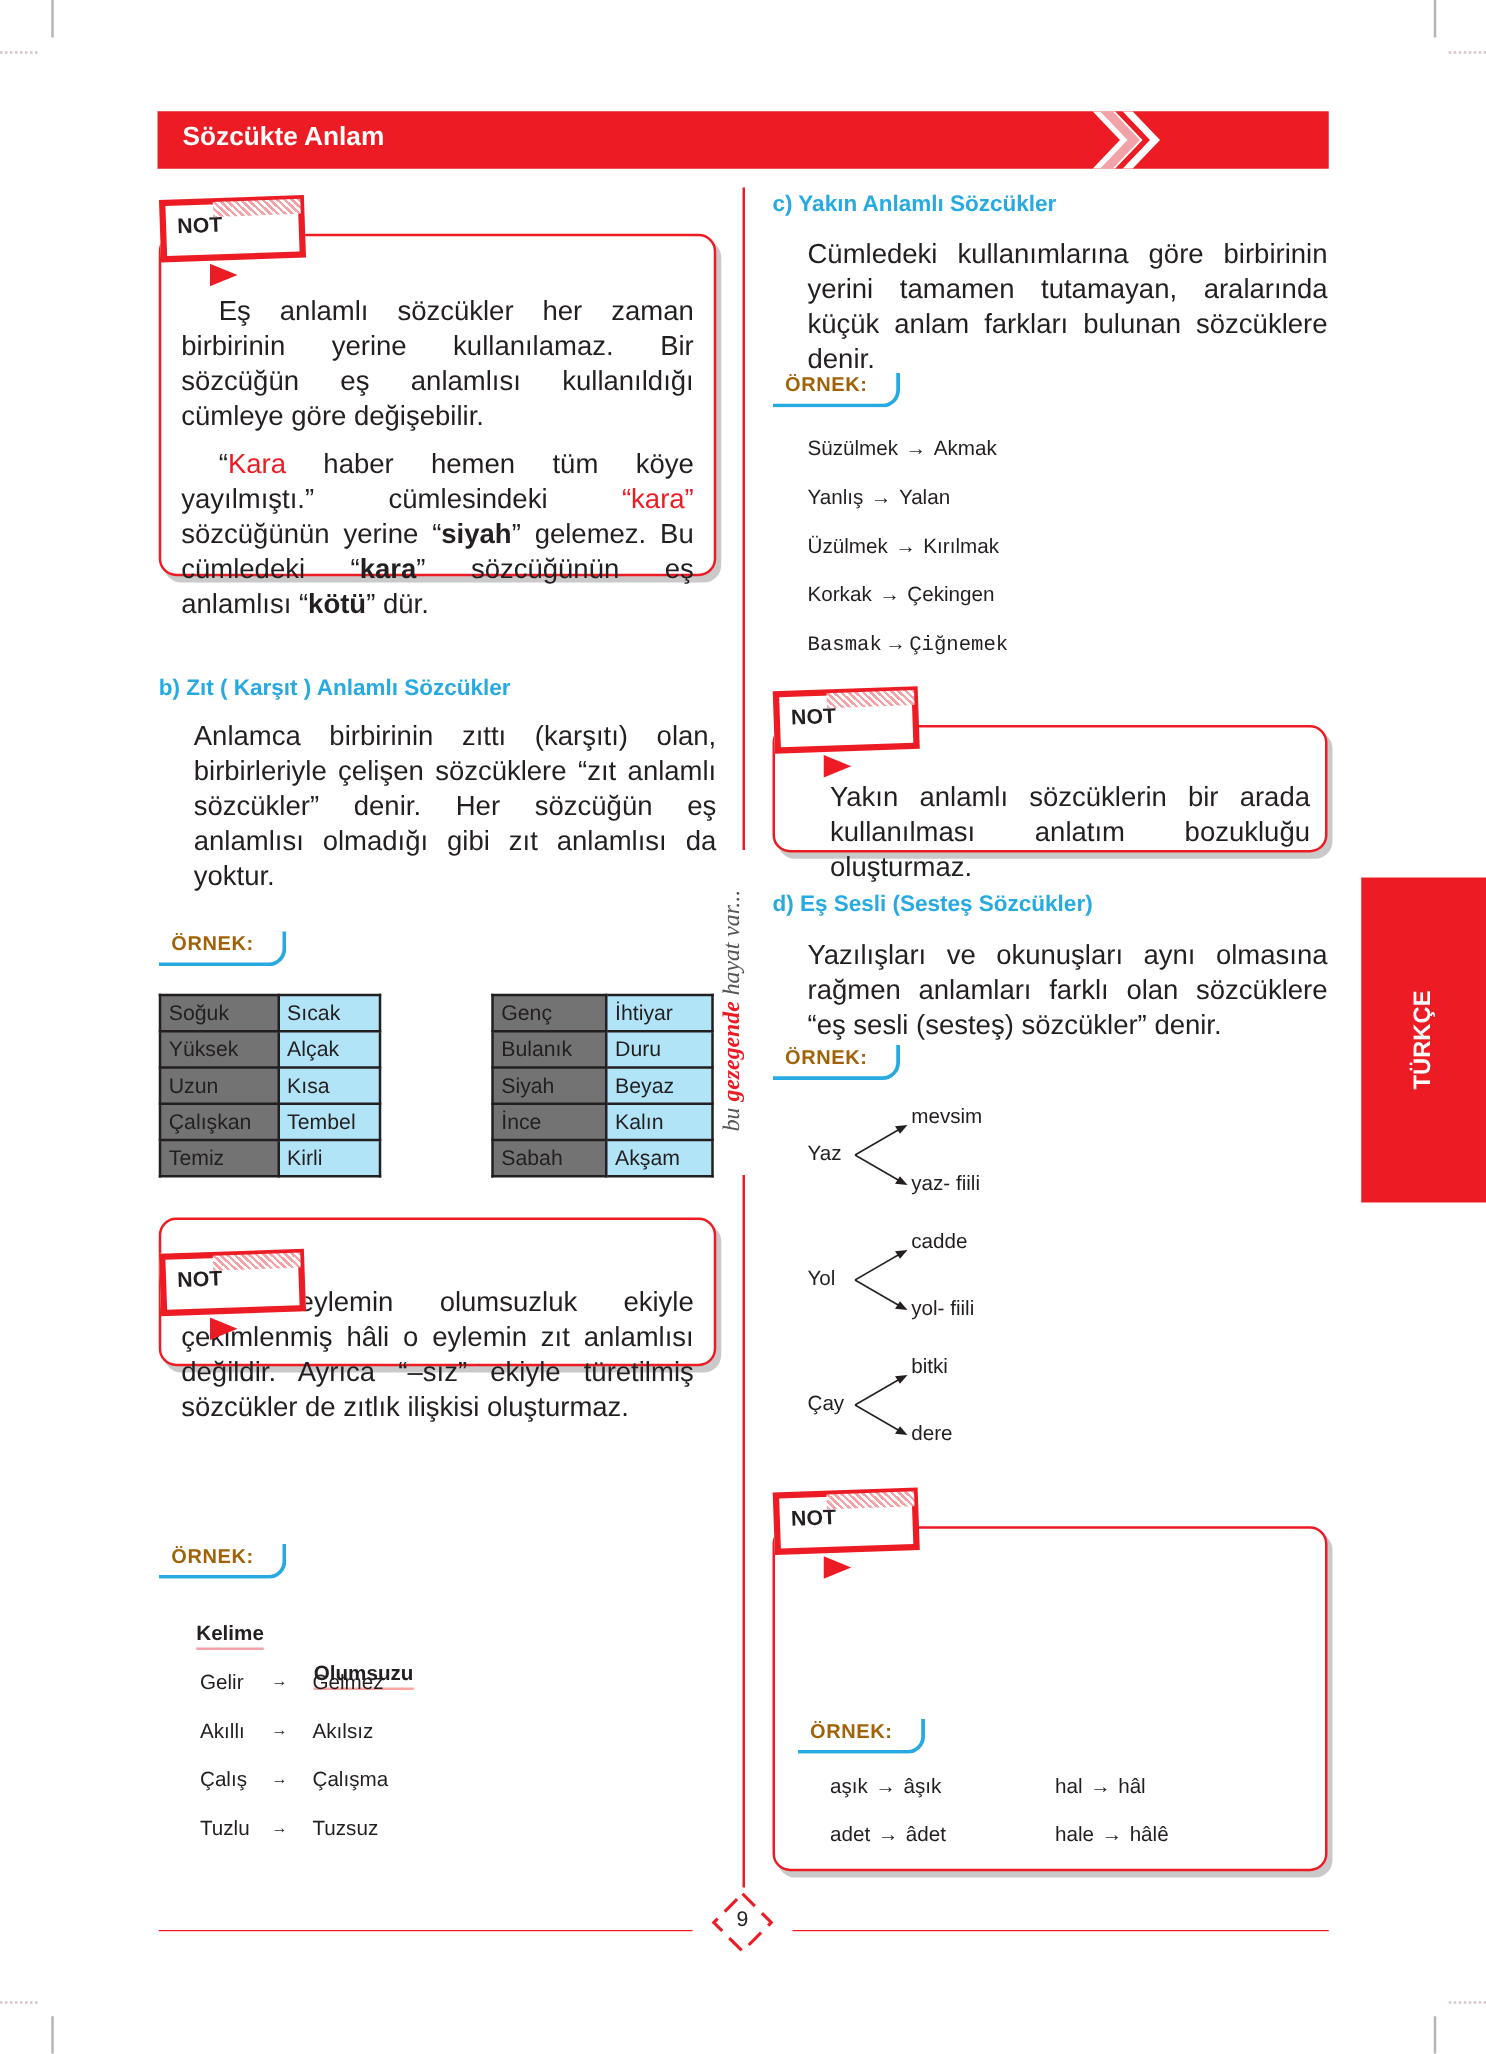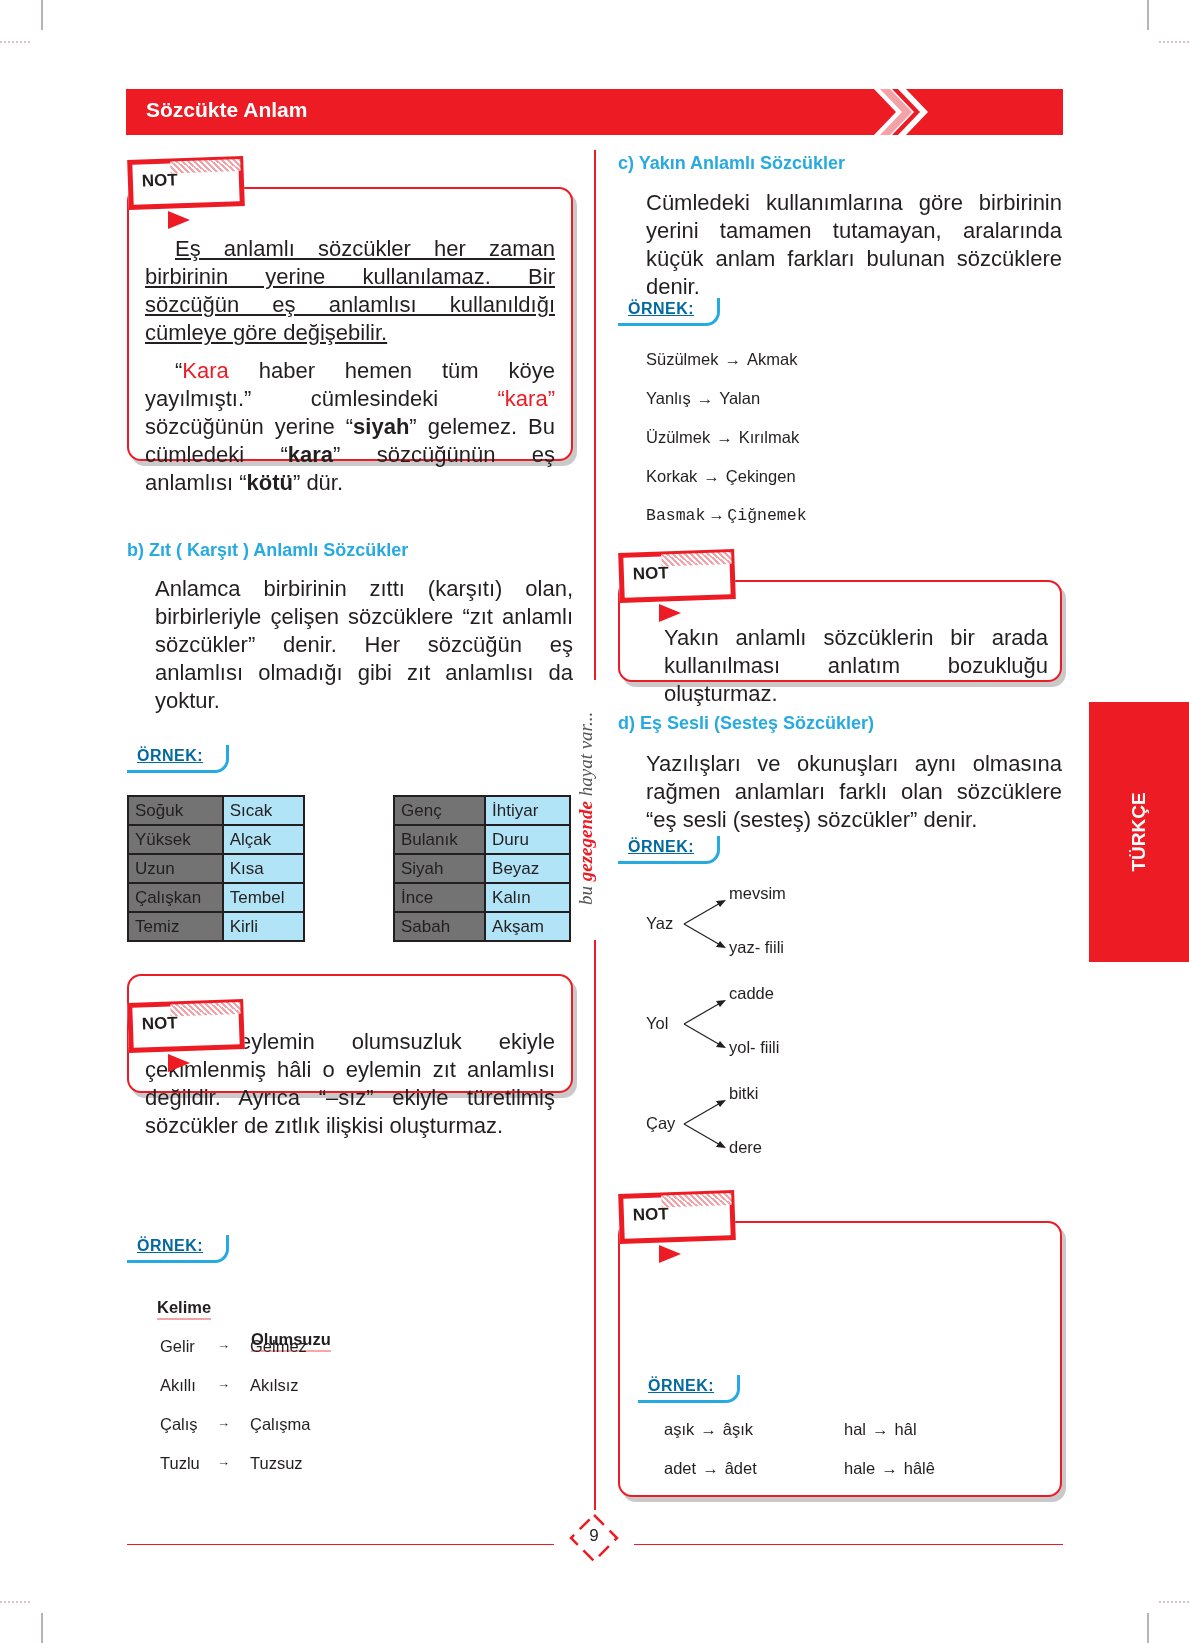--- a/index.html
+++ b/index.html
@@ -25,21 +25,21 @@
              box-shadow: 4px 5px 0 #c9c9c9; }
   .not-tag { position: absolute; background: #fff; border: 5px solid #ed1c24; font-weight: bold; font-size: 17px;
              padding: 7px 0 0 9px; transform: rotate(-2deg); }
   .not-tag::after { content: ""; position: absolute; right: -2px; top: -2px; width: 70px; height: 12px;
              background: repeating-linear-gradient(45deg,#f3a3a8 0 2px,#fff 2px 4px); }
   .not-flag { position: absolute; width: 0; height: 0; border-top: 9px solid transparent; border-bottom: 9px solid transparent;
              border-left: 22px solid #ed1c24; }
 
   
   .ornek { position: absolute; width: 102px; height: 28px; border-bottom: 3px solid #27aae1; border-right: 3px solid #27aae1;
-           border-bottom-right-radius: 14px; color: #0369a1; font-weight: bold; font-size: 16px; padding: 2px 0 0 10px; letter-spacing: 0.5px; text-decoration: underline; }
+           border-bottom-right-radius: 14px; color: #a16207; font-weight: bold; font-size: 16px; padding: 2px 0 0 10px; letter-spacing: 0.5px; }
 
   
   table.opp { position: absolute; border-collapse: collapse; font-size: 17px; }
   table.opp td { border: 2px solid #231f20; height: 29px; padding: 0 6px; }
   table.opp td.a { background: #737373; }
   table.opp td.b { background: #b2e4f8; }
 
   .pair { position: absolute; font-size: 16.5px; white-space: nowrap; }
   .arrow { display: inline-block; margin: 0 6px; }
 
@@ -83,21 +83,21 @@
   </svg>
 </div>
 
 <div class="vline" style="left:594px;top:150px;height:530px;"></div>
 <div class="vline" style="left:594px;top:940px;height:570px;"></div>
 
 <div class="motto"><span>bu </span><span class="g">gezegende</span><span> hayat var...</span></div>
 
 <div class="not-box" style="left:127px;top:187px;width:446px;height:274px;">
   <div class="para" style="left:16px;top:46px;width:410px;">
-    <p style="text-indent:30px;text-decoration:underline;">Eş anlamlı sözcükler her zaman birbirinin yerine kullanılamaz. Bir sözcüğün eş anlamlısı kullanıldığı cümleye göre değişebilir.</p>
+    <p style="text-indent:30px;">Eş anlamlı sözcükler her zaman birbirinin yerine kullanılamaz. Bir sözcüğün eş anlamlısı kullanıldığı cümleye göre değişebilir.</p>
     <p style="text-indent:30px;margin-top:10px;"><span>“</span><span class="red">Kara</span><span> haber hemen tüm köye yayılmıştı.” cümlesindeki </span><span class="red">“kara”</span><span> sözcüğünün yerine “</span><b>siyah</b><span>” gelemez. Bu cümledeki “</span><b>kara</b><span>” sözcüğünün eş anlamlısı “</span><b>kötü</b><span>” dür.</span></p>
   </div>
 </div>
 <div class="not-tag" style="left:128px;top:158px;width:116px;height:50px;">NOT</div>
 <div class="not-flag" style="left:168px;top:211px;"></div>
 
 <div class="sec-h" style="left:127px;top:540px;">b)  Zıt ( Karşıt ) Anlamlı Sözcükler</div>
 <div class="para" style="left:155px;top:575px;width:418px;">Anlamca birbirinin zıttı (karşıtı) olan, birbirleriyle çelişen sözcüklere “zıt anlamlı sözcükler” denir. Her sözcüğün eş anlamlısı olmadığı gibi zıt anlamlısı da yoktur.</div>
 
 <div class="ornek" style="left:127px;top:745px;">ÖRNEK:</div>

